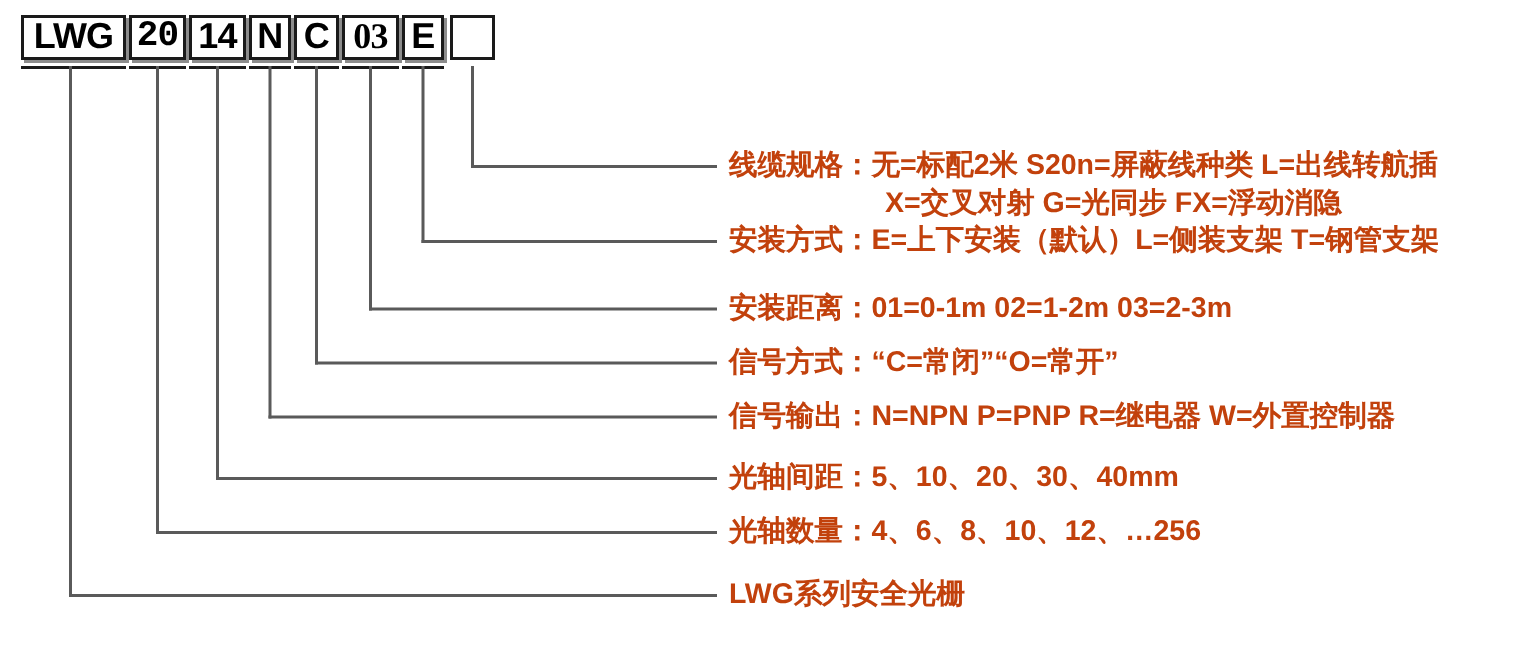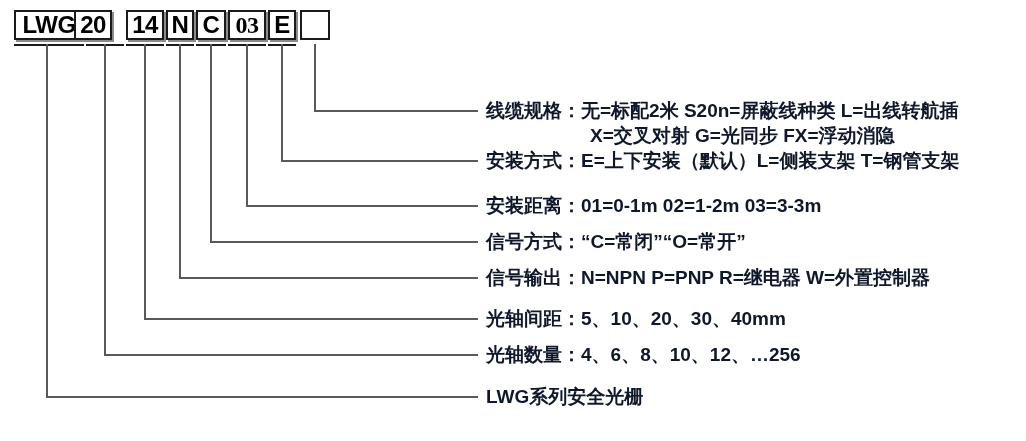--- a/index.html
+++ b/index.html
@@ -37,40 +37,40 @@
   .leader-v{position:absolute;width:2px;background:#5a5a5a;}
   .leader-h{position:absolute;height:2px;background:#5a5a5a;}
   .box-underline{position:absolute;height:2px;background:#1a1a1a;}
 
   
   .desc{
     position:absolute;
     left:486px;
     font-weight:bold;
     font-size:19px;
-    color:#0f172a;
+    color:#c2410c;
     white-space:nowrap;
     line-height:25px;
     letter-spacing:0px;
   }
   .desc .sub{
     display:block;
     padding-left:104px;
   }
   .desc.plain{font-weight:bold;text-align:right;}
 </style>
 </head>
 <body>
 
 <div id="stage">
 
   <div class="code-row">
 
     <div class="code-box shadowed" style="left:14px;width:70px;">LWG</div>
-    <div class="code-box shadowed" style="left:74px;width:38px;">20</div>
+    <div class="code-box shadowed" style="left:86px;width:38px;font-family:Liberation Mono, monospace;">20</div>
     <div class="code-box shadowed" style="left:126px;width:38px;">14</div>
     <div class="code-box shadowed" style="left:166px;width:28px;">N</div>
     <div class="code-box shadowed" style="left:196px;width:30px;">C</div>
     <div class="code-box shadowed" style="left:228px;width:38px;font-family:Liberation Serif, serif;">03</div>
     <div class="code-box shadowed" style="left:268px;width:28px;">E</div>
     <div class="code-box empty" style="left:300px;width:30px;"></div>
   </div>
 
   <div class="box-underline" style="left:14px;top:44px;width:70px;"></div>
   <div class="box-underline" style="left:86px;top:44px;width:38px;"></div>
@@ -104,21 +104,21 @@
   <div class="leader-v" style="left:46px;top:44px;height:354px;"></div>
   <div class="leader-h" style="left:46px;top:396px;width:432px;"></div>
 
   <div class="desc" style="top:98px;">
     <span>线缆规格：无=标配2米  S20n=屏蔽线种类  L=出线转航插</span>
     <span class="sub">X=交叉对射  G=光同步  FX=浮动消隐</span>
   </div>
 
   <div class="desc" style="top:148px;">安装方式：E=上下安装（默认）L=侧装支架  T=钢管支架</div>
 
-  <div class="desc" style="top:193px;">安装距离：01=0-1m  02=1-2m  03=3-3m</div>
+  <div class="desc" style="top:193px;">安装距离：01=0-1m  02=1-2m  03=2-3m</div>
 
   <div class="desc" style="top:265px;">信号输出：N=NPN  P=PNP  R=继电器  W=外置控制器</div>
 
   <div class="desc" style="top:229px;">信号方式：“C=常闭”“O=常开”</div>
 
   <div class="desc" style="top:306px;">光轴间距：5、10、20、30、40mm</div>
 
   <div class="desc" style="top:342px;">光轴数量：4、6、8、10、12、…256</div>
 
   <div class="desc plain" style="top:384px;">LWG系列安全光栅</div>

